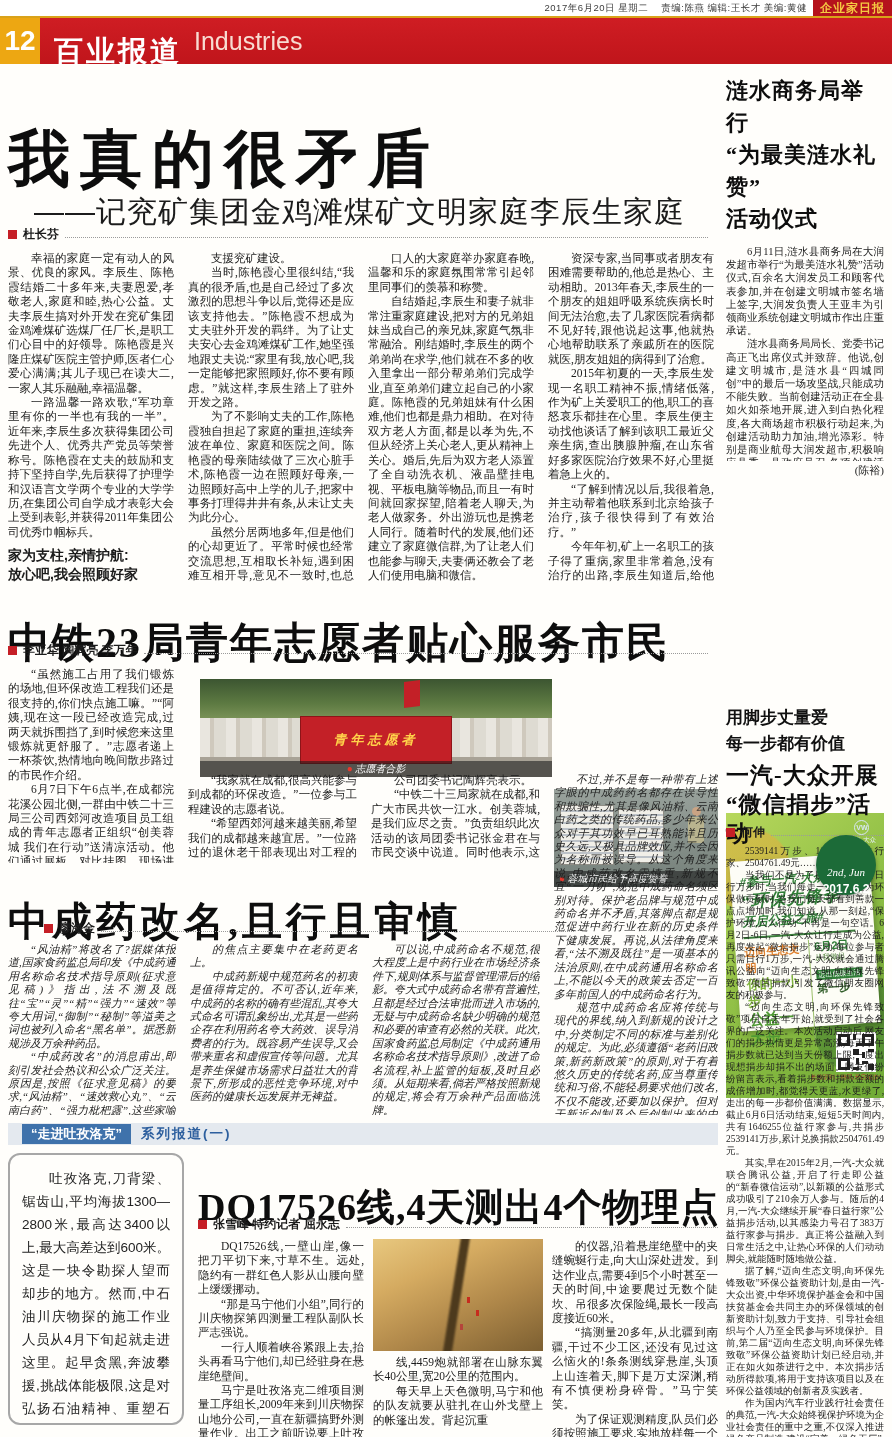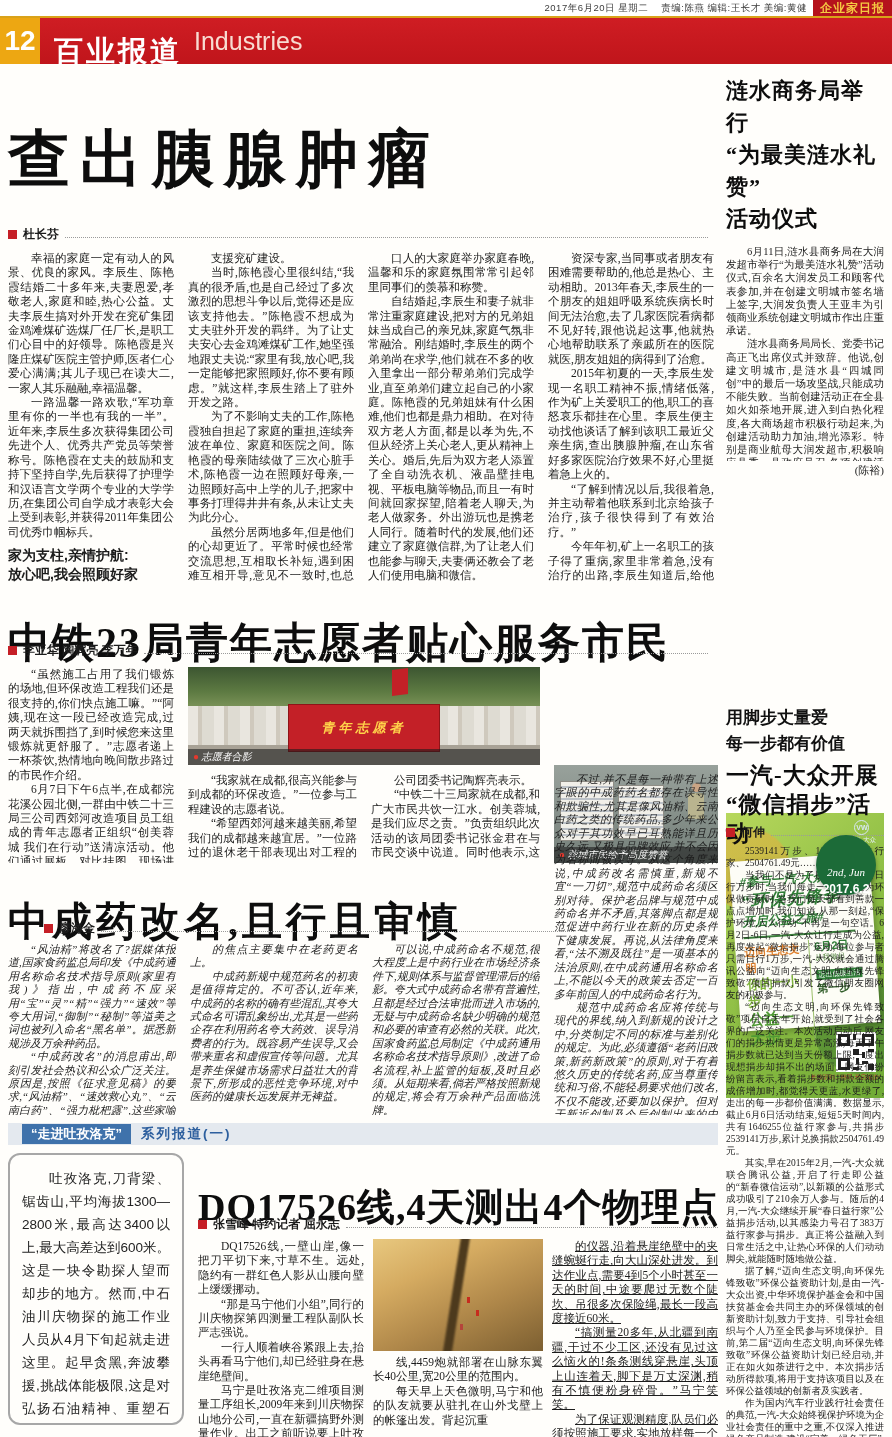--- a/index.html
+++ b/index.html
@@ -119,21 +119,22 @@
   <div class="banner abs">
     <div class="pagenum">12</div>
     <div class="section">
       <span class="cn">百业报道</span>
       <span class="en">Industries</span>
     </div>
   </div>
 
   <div class="abs" style="left:8px;top:75px;width:710px;height:1362px;">
 
-    <h1 class="headline abs" style="left:0;top:0;font-size:62px;letter-spacing:10px;">查出胰腺肿瘤</h1>
+    <h1 class="headline abs" style="left:0;top:0;font-size:62px;letter-spacing:10px;">我真的很矛盾</h1>
+    <h2 class="abs" style="left:26px;top:92px;font:500 30px/40px 'Liberation Sans',sans-serif;letter-spacing:1px;white-space:nowrap;">——记兖矿集团金鸡滩煤矿文明家庭李辰生家庭</h2>
     <div class="byline abs" style="left:0;top:152px;width:700px;">
       <span class="sq"></span>
       <span class="bname">杜长芬</span>
       <span class="dotrule"></span>
     </div>
     <div class="abs" style="left:0;top:176px;width:710px;height:332px;display:flex;gap:14px;">
       <div class="col body-text" style="width:166px;height:332px;">
         <div>
             <p class="para">幸福的家庭一定有动人的风景、优良的家风。李辰生、陈艳霞结婚二十多年来,夫妻恩爱,孝敬老人,家庭和睦,热心公益。丈夫李辰生搞对外开发在兖矿集团金鸡滩煤矿选煤厂任厂长,是职工们心目中的好领导。陈艳霞是兴隆庄煤矿医院主管护师,医者仁心爱心满满;其儿子现已在读大二,一家人其乐融融,幸福温馨。</p>
             <p class="para">一路温馨一路欢歌,“军功章里有你的一半也有我的一半”。近年来,李辰生多次获得集团公司先进个人、优秀共产党员等荣誉称号。陈艳霞在丈夫的鼓励和支持下坚持自学,先后获得了护理学和汉语言文学两个专业的大学学历,在集团公司自学成才表彰大会上受到表彰,并获得2011年集团公司优秀巾帼标兵。</p>
@@ -173,21 +174,21 @@
       <span class="sq"></span>
       <span class="bname">李亚牮 陶辉亮 李万年</span>
       <span class="dotrule"></span>
     </div>
     <div class="col body-text abs" style="left:0;top:592px;width:166px;height:196px;">
       <div>
           <p class="para">“虽然施工占用了我们锻炼的场地,但环保改造工程我们还是很支持的,你们快点施工嘛。”“阿姨,现在这一段已经改造完成,过两天就拆围挡了,到时候您来这里锻炼就更舒服了。”志愿者递上一杯茶饮,热情地向晚间散步路过的市民作介绍。</p>
           <p class="para">6月7日下午6点半,在成都浣花溪公园北侧,一群由中铁二十三局三公司西郊河改造项目员工组成的青年志愿者正组织“创美蓉城 我们在行动”送清凉活动。他们通过展板、对比挂图、现场讲解、送清凉等形式,向过往市民介绍正在施工中的“宜居水岸”西郊河综合改造示范工程。</p>
         </div>
     </div>
-    <figure class="photo abs" style="left:180px;top:592px;width:352px;height:98px;margin:0;">
+    <figure class="photo abs" style="left:180px;top:592px;width:352px;height:98px;margin:12px;text-align:center;">
       <div class="ph-trees"></div>
       <div class="ph-people"></div>
       <div class="ph-ground"></div>
       <div class="ph-flag"></div>
       <div class="ph-banner">
         <span>青年志愿者</span>
       </div>
       <figcaption class="pcap">志愿者合影</figcaption>
     </figure>
     <figure class="photo abs" style="left:546px;top:592px;width:164px;height:98px;margin:0;background:linear-gradient(#98a19b,#747f79);">
@@ -223,21 +224,21 @@
 
     <h1 class="headline abs" style="left:0;top:792px;font-size:40px;letter-spacing:4px;">中成药改名,且行且审慎</h1>
     <div class="byline abs" style="left:12px;top:846px;width:530px;padding-left:24px;">
       <span class="sq"></span>
       <span class="bname">廖海金</span>
       <span class="dotrule"></span>
     </div>
     <div class="abs" style="left:0;top:868px;width:532px;height:172px;display:flex;gap:14px;">
       <div class="col kai" style="width:168px;height:172px;">
         <div>
-            <p class="para">“风油精”将改名了?据媒体报道,国家食药监总局印发《中成药通用名称命名技术指导原则(家里有我)》指出,中成药不应采用“宝”“灵”“精”“强力”“速效”等夸大用词,“御制”“秘制”等溢美之词也被列入命名“黑名单”。据悉新规涉及万余种药品。</p>
+            <p class="para">“风油精”将改名了?据媒体报道,国家食药监总局印发《中成药通用名称命名技术指导原则(征求意见稿)》指出,法不溯及既往“宝”“灵”“精”“强力”“速效”等夸大用词,“御制”“秘制”等溢美之词也被列入命名“黑名单”。据悉新规涉及万余种药品。</p>
             <p class="para">“中成药改名”的消息甫出,即刻引发社会热议和公众广泛关注。原因是,按照《征求意见稿》的要求,“风油精”、“速效救心丸”、“云南白药”、“强力枇杷露”,这些家喻户晓,甚至在我们日常生活中必不可少的一些中成药,将来有可能面临改名的命运。对此,“中成药改名不宜‘一刀切’”几乎成为舆论一边倒的声音,公众对该指导原则为何会如此关注?其争议和评论</p>
           </div>
       </div>
       <div class="col kai" style="width:168px;height:172px;">
         <div>
             <p class="para">的焦点主要集中在老药更名上。</p>
             <p class="para">中成药新规中规范药名的初衷是值得肯定的。不可否认,近年来,中成药的名称的确有些混乱,其夸大式命名可谓乱象纷出,尤其是一些药企存在利用药名夸大药效、误导消费者的行为。既容易产生误导,又会带来重名和虚假宣传等问题。尤其是养生保健市场需求日益壮大的背景下,所形成的恶性竞争环境,对中医药的健康长远发展并无裨益。</p>
           </div>
       </div>
       <div class="col kai" style="width:168px;height:172px;">
@@ -273,21 +274,21 @@
           <div class="crack"></div>
           <div class="climber"></div>
         </figure>
         <div class="col body-text" style="width:170px;height:82px;margin-top:4px;">
           <div>
               <p class="para">线,4459炮就部署在山脉东翼长40公里,宽20公里的范围内。</p>
               <p class="para">每天早上天色微明,马宁和他的队友就要从驻扎在山外戈壁上的帐篷出发。背起沉重</p>
             </div>
         </div>
       </div>
-      <div class="col body-text" style="width:166px;height:198px;text-decoration:underline;">
+      <div class="col body-text" style="width:166px;height:198px;">
         <div>
             <p class="para">的仪器,沿着悬崖绝壁中的夹缝蜿蜒行走,向大山深处进发。到达作业点,需要4到5个小时甚至一天的时间,中途要爬过无数个陡坎、吊很多次保险绳,最长一段高度接近60米。</p>
             <p class="para">“搞测量20多年,从北疆到南疆,干过不少工区,还没有见过这么恼火的!条条测线穿悬崖,头顶上山连着天,脚下是万丈深渊,稍有不慎便粉身碎骨。”马宁笑笑。</p>
             <p class="para">为了保证观测精度,队员们必须按照施工要求,实地放样每一个物理点,一个都不能漏掉,不然剖面断了就完不成地质任务。中午,一壶水、干馍头解决问题,晚上“天当被地当床”就在山上“打滚”。4天时间,在近200米的悬崖上,马宁他们仅仅测出了4个物理点,工区的难度可想而知。</p>
           </div>
       </div>
     </div>
   </div>
 
   <div class="abs" style="left:726px;top:75px;width:158px;height:1362px;">

